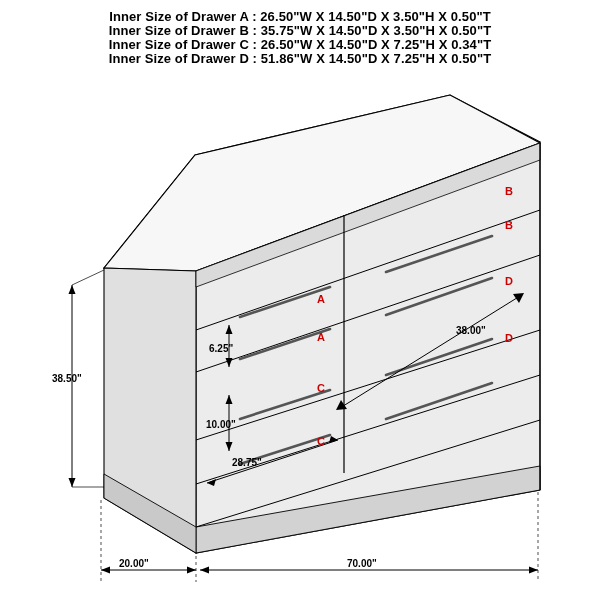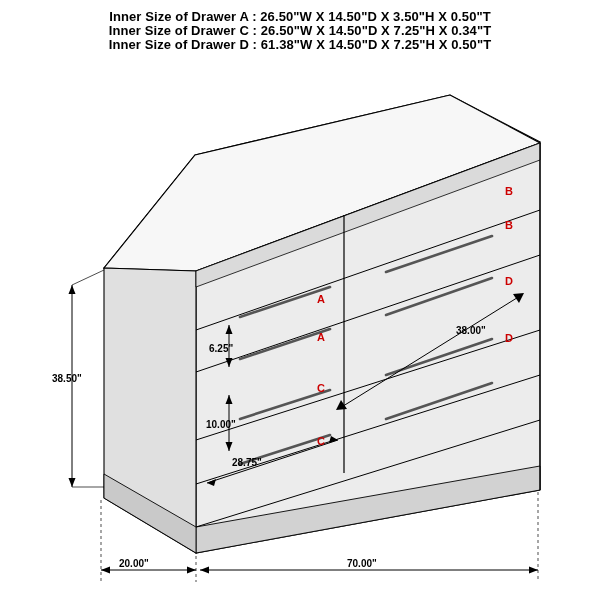--- a/index.html
+++ b/index.html
@@ -53,22 +53,23 @@
     font-family: "Liberation Sans", sans-serif;
   }
 </style>
 </head>
 <body>
 
 <div id="stage">
 
   <div class="spec-block">
     <div class="spec-line">Inner Size of Drawer A : 26.50"W X 14.50"D X 3.50"H X 0.50"T</div>
+    <div class="spec-line">Inner Size of Drawer B : 35.75"W X 14.50"D X 3.50"H X 0.50"T</div>
     <div class="spec-line">Inner Size of Drawer C : 26.50"W X 14.50"D X 7.25"H X 0.34"T</div>
-    <div class="spec-line">Inner Size of Drawer D : 61.38"W X 14.50"D X 7.25"H X 0.50"T</div>
+    <div class="spec-line">Inner Size of Drawer D : 51.86"W X 14.50"D X 7.25"H X 0.50"T</div>
   </div>
 
   <svg class="diagram" viewBox="0 0 600 600">
 
     <polygon points="195,155 450,95 540,142 196,271 104,268" fill="#fbfbfb" stroke="#000000" stroke-width="1.1"></polygon>
 
     <polygon points="104,268 195,155 450,95 540,143 196,271" fill="#f7f7f7" stroke="#000000" stroke-width="1.1"></polygon>
 
     <polygon points="196,271 540,143 540,490 196,553" fill="#ececec" stroke="#000000" stroke-width="1.1"></polygon>
 

